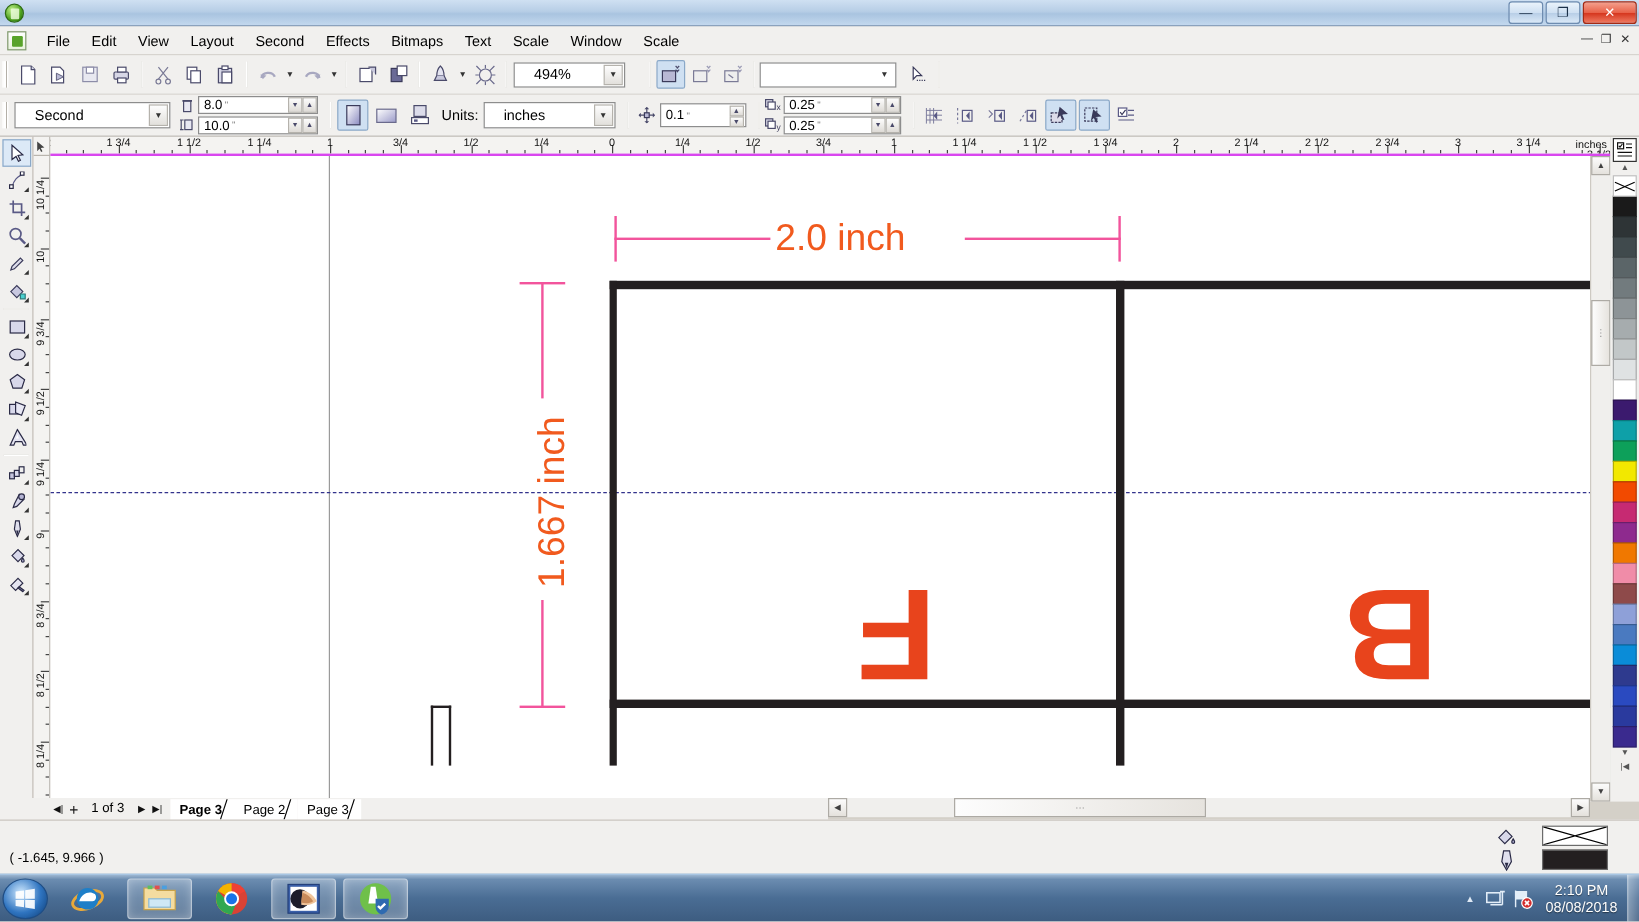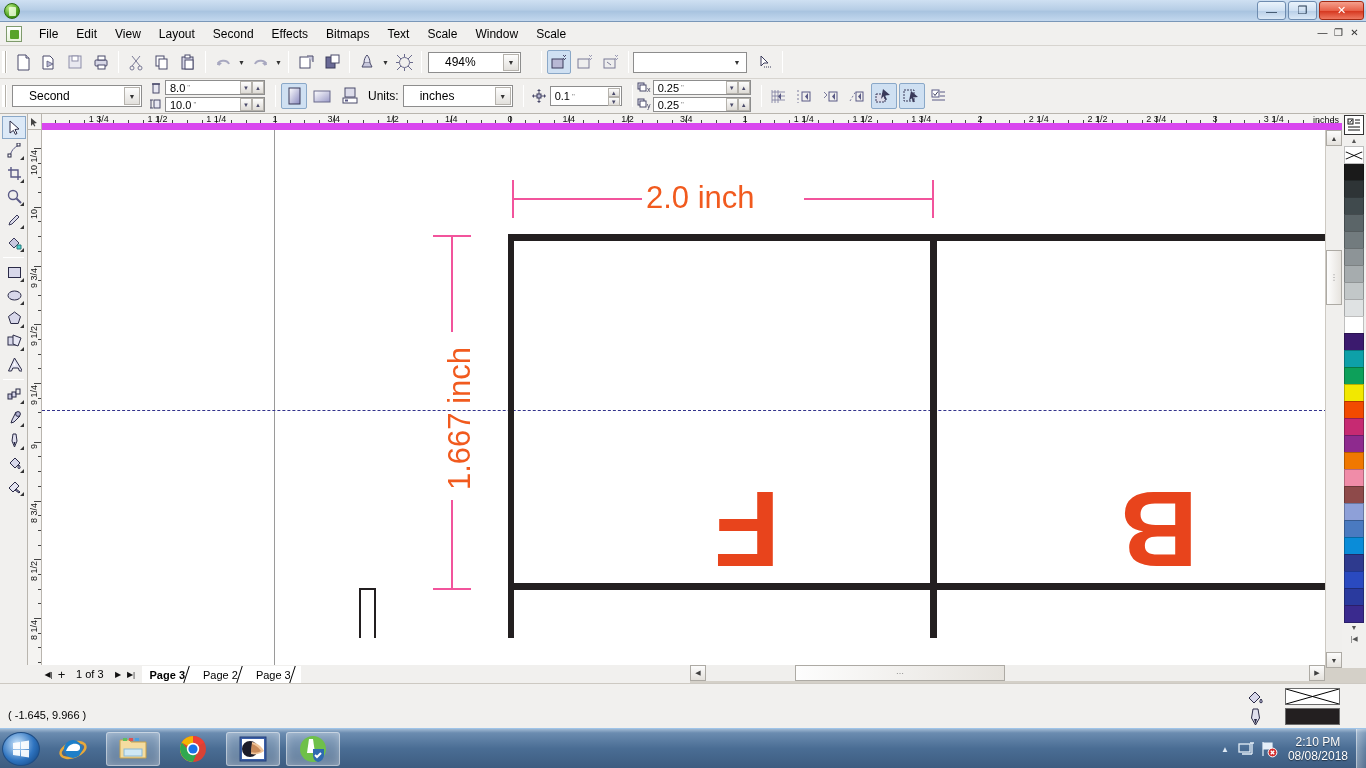--- a/index.html
+++ b/index.html
@@ -135,21 +135,21 @@
   .tool-sep{ height:1px;background:#c4c0b8;margin:3px 3px; border-bottom:1px solid #fff;}
 
   
   .ruler-corner{
     position:absolute; left:28px; top:114px; width:14px;height:16px;
     background:#f4f3f1; border-right:1px solid #b9b5ae;border-bottom:1px solid #b9b5ae;
     font-size:7px; color:#444; display:flex;align-items:center;justify-content:center;
   }
   .hruler{
     position:absolute; left:42px; top:114px; width:1300px; height:16px;
-    background:#f4f3f1; border-bottom:7px solid #d946ef; overflow:hidden;
+    background:#f4f3f1; border-bottom:2px solid #d946ef; overflow:hidden;
   }
   .vruler{
     position:absolute; left:28px; top:130px; width:14px; height:538px;
     background:#f4f3f1; border-right:1px solid #b9b5ae; overflow:hidden;
   }
   .htick{ position:absolute; bottom:0; width:1px; background:#444; }
   .hlabel{ position:absolute; top:0px; font-size:9px; color:#111; transform:translateX(-50%); white-space:nowrap;}
   .vtick{ position:absolute; right:0; height:1px; background:#444; }
   .vlabel{ position:absolute; left:1px; font-size:9px;color:#111; white-space:nowrap;
            transform-origin:left top; transform:rotate(-90deg); }

